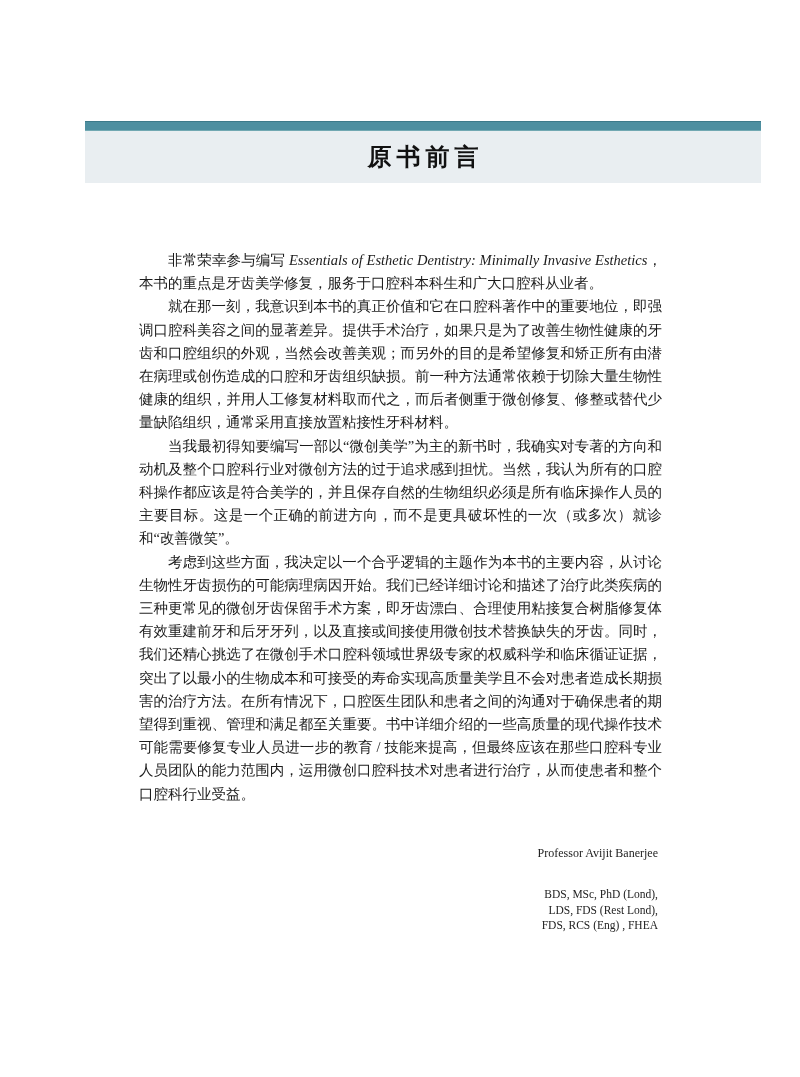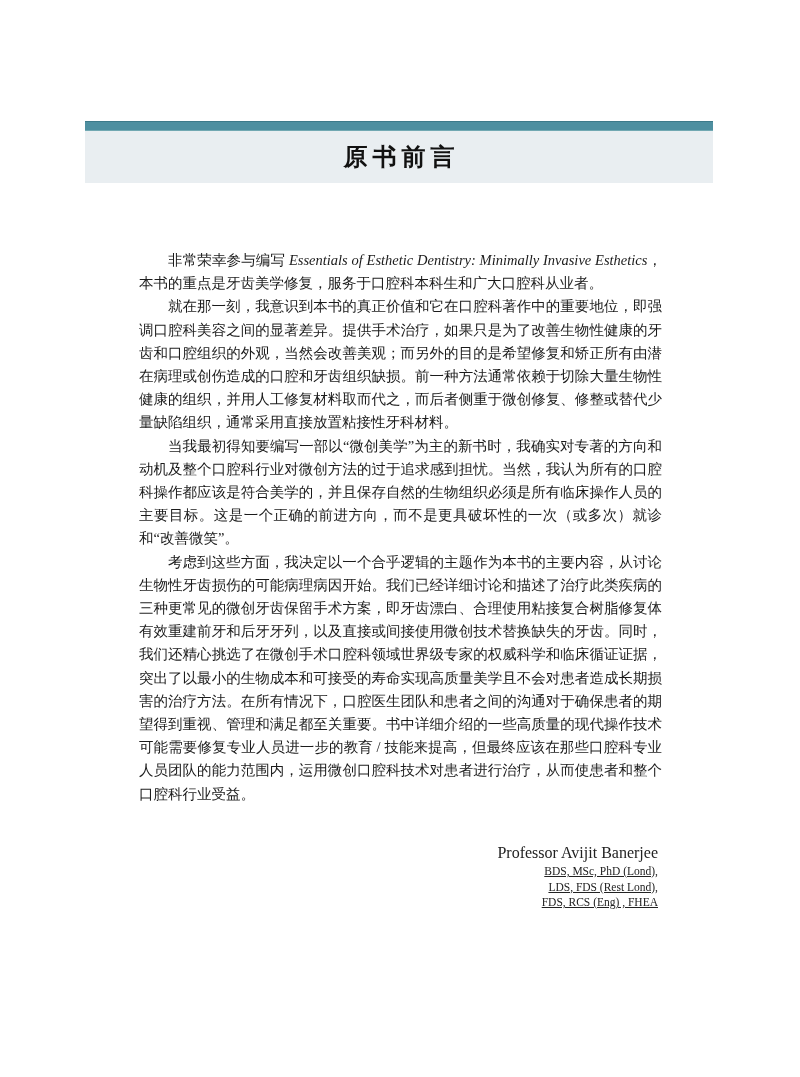--- a/index.html
+++ b/index.html
@@ -11,21 +11,21 @@
   .page {
     position:relative;
     width:800px; height:1077px;
     background:#ffffff;
     overflow:hidden;
   }
   
   .header {
     position:absolute;
     left:85px; top:121px;
-    width:628px;
+    width:676px;
   }
   .header-bar {
     height:8px;
     background:#4e8fa0;
     border-top:1px solid #3d7a8a;
     border-bottom:1px solid #71a8b2;
   }
   .header-panel {
     height:52px;
     background:#e9eef1;
@@ -60,31 +60,31 @@
     font-style:italic;
   }
   
   .signature {
     position:absolute;
     right:142px; top:843px;
     text-align:right;
     color:#222222;
   }
   .signature-name {
-    font-size:16px;
+    font-size:12px;
     line-height:20px;
-    margin-bottom:1px;
+    margin-bottom:24px;
     white-space:nowrap;
     text-align:center;
   }
   .signature-credentials {
     font-size:11.5px;
     line-height:15.5px;
   }
-  .signature-credentials div { white-space:nowrap;text-decoration:underline; }
+  .signature-credentials div { white-space:nowrap; }
 </style>
 </head>
 <body>
 
 <div class="page">
 
   <div class="header">
     <div class="header-bar"></div>
     <div class="header-panel">
       <span class="page-title">原书前言</span>

